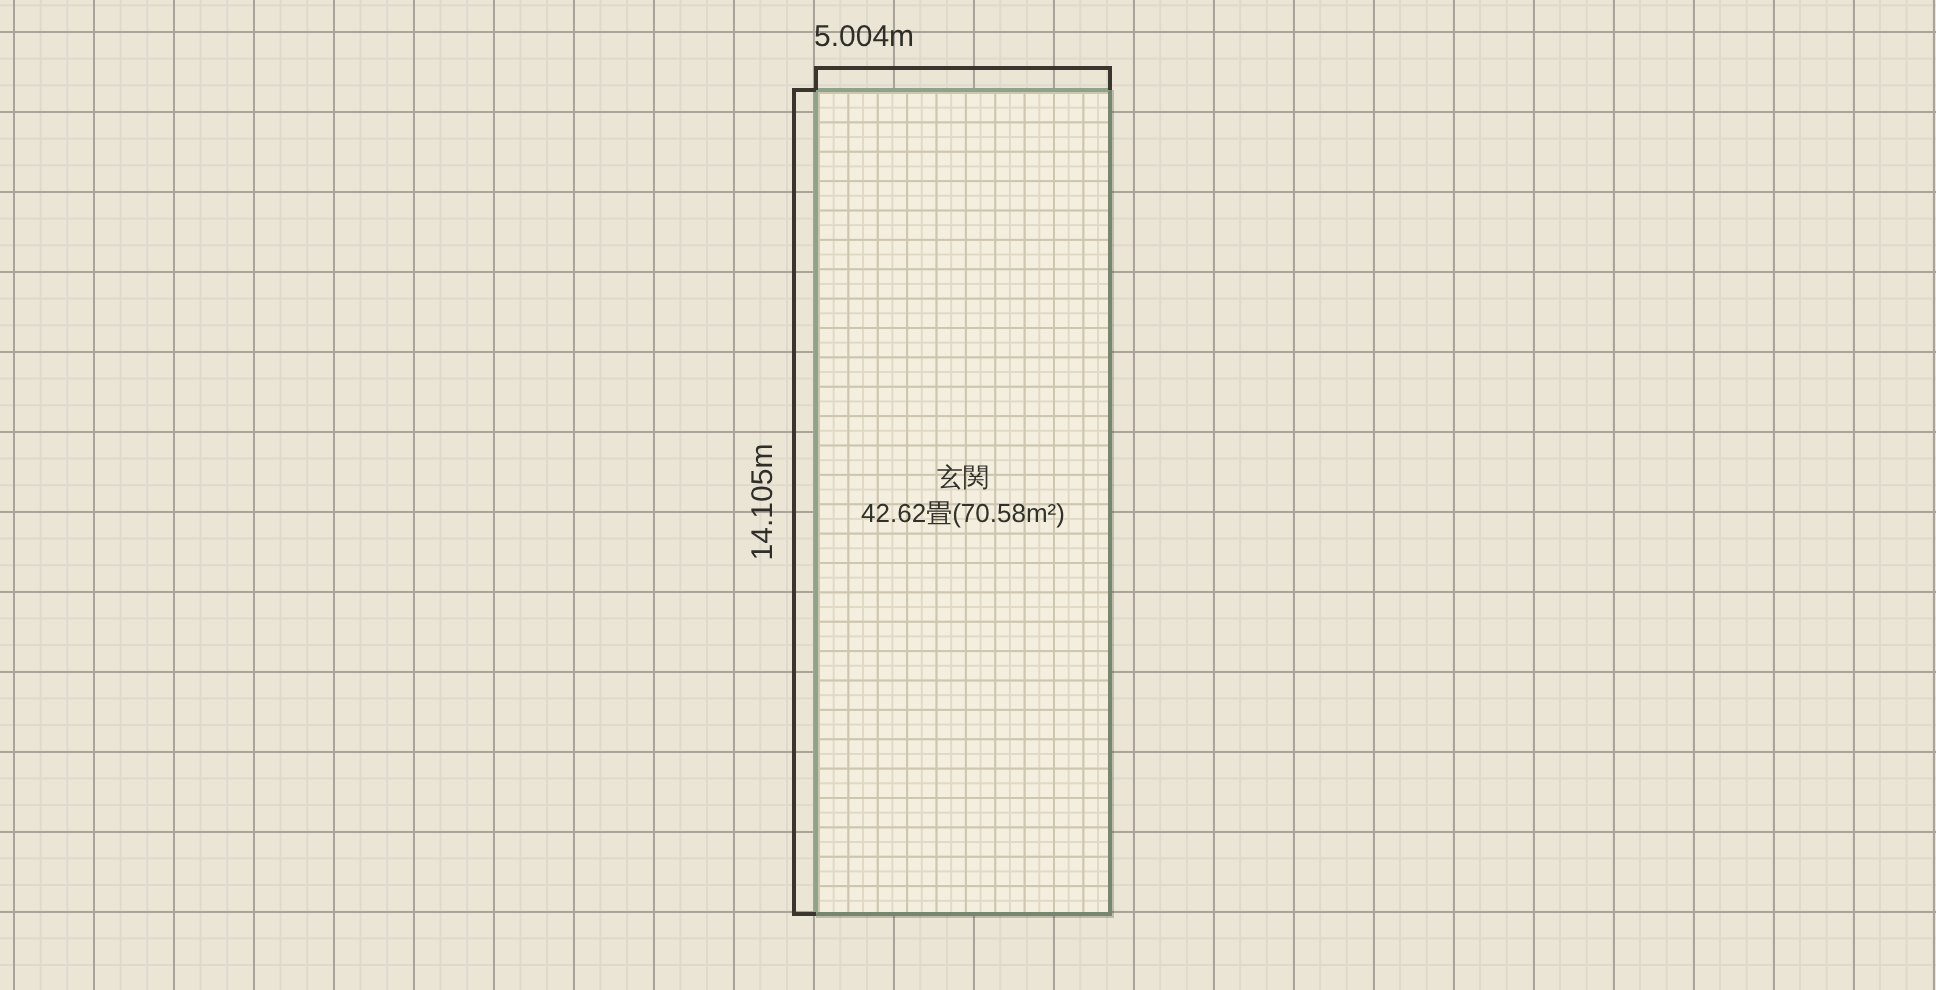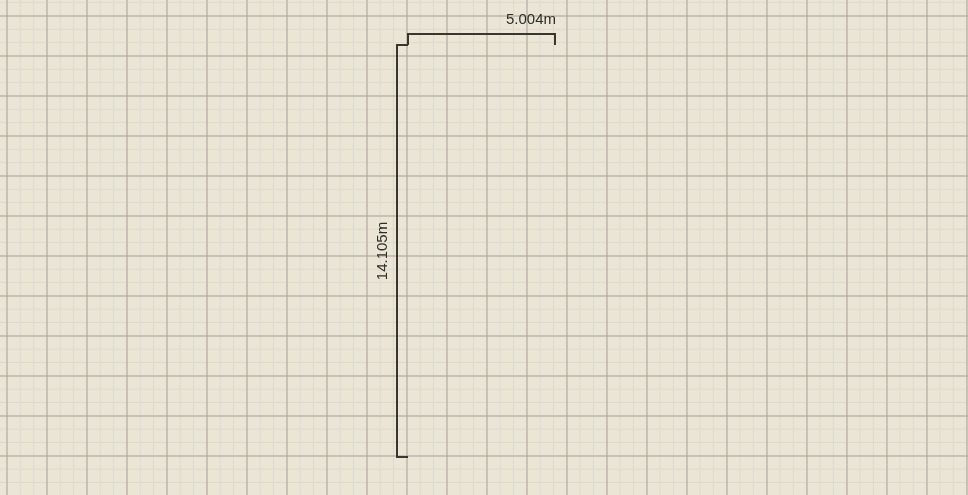--- a/index.html
+++ b/index.html
@@ -100,38 +100,44 @@
     color: #2f2d27;
     font-size: 15px;
     white-space: nowrap;
   }
 
   .dim-top-label {
     left: 407px;
     top: 10px;
     width: 149px;
     height: 18px;
-    text-align: right;
+    text-align: left;
   }
 
   .dim-left-label {
     left: 340px;
     top: 243px;
     width: 82px;
     height: 16px;
     text-align: center;
     transform: rotate(-90deg);
     transform-origin: center center;
   }
 </style>
 </head>
 <body>
 
 <div class="canvas">
 
+  <div class="room">
+    <div class="room-label">
+      <div>玄関</div>
+      <div>42.62畳(70.58m²)</div>
+    </div>
+  </div>
 
   <div class="dim-line dim-top-line"></div>
   <div class="dim-label dim-top-label">5.004m</div>
 
   <div class="dim-line dim-left-line"></div>
   <div class="dim-label dim-left-label">14.105m</div>
 
 </div>
 
 </body></html>

